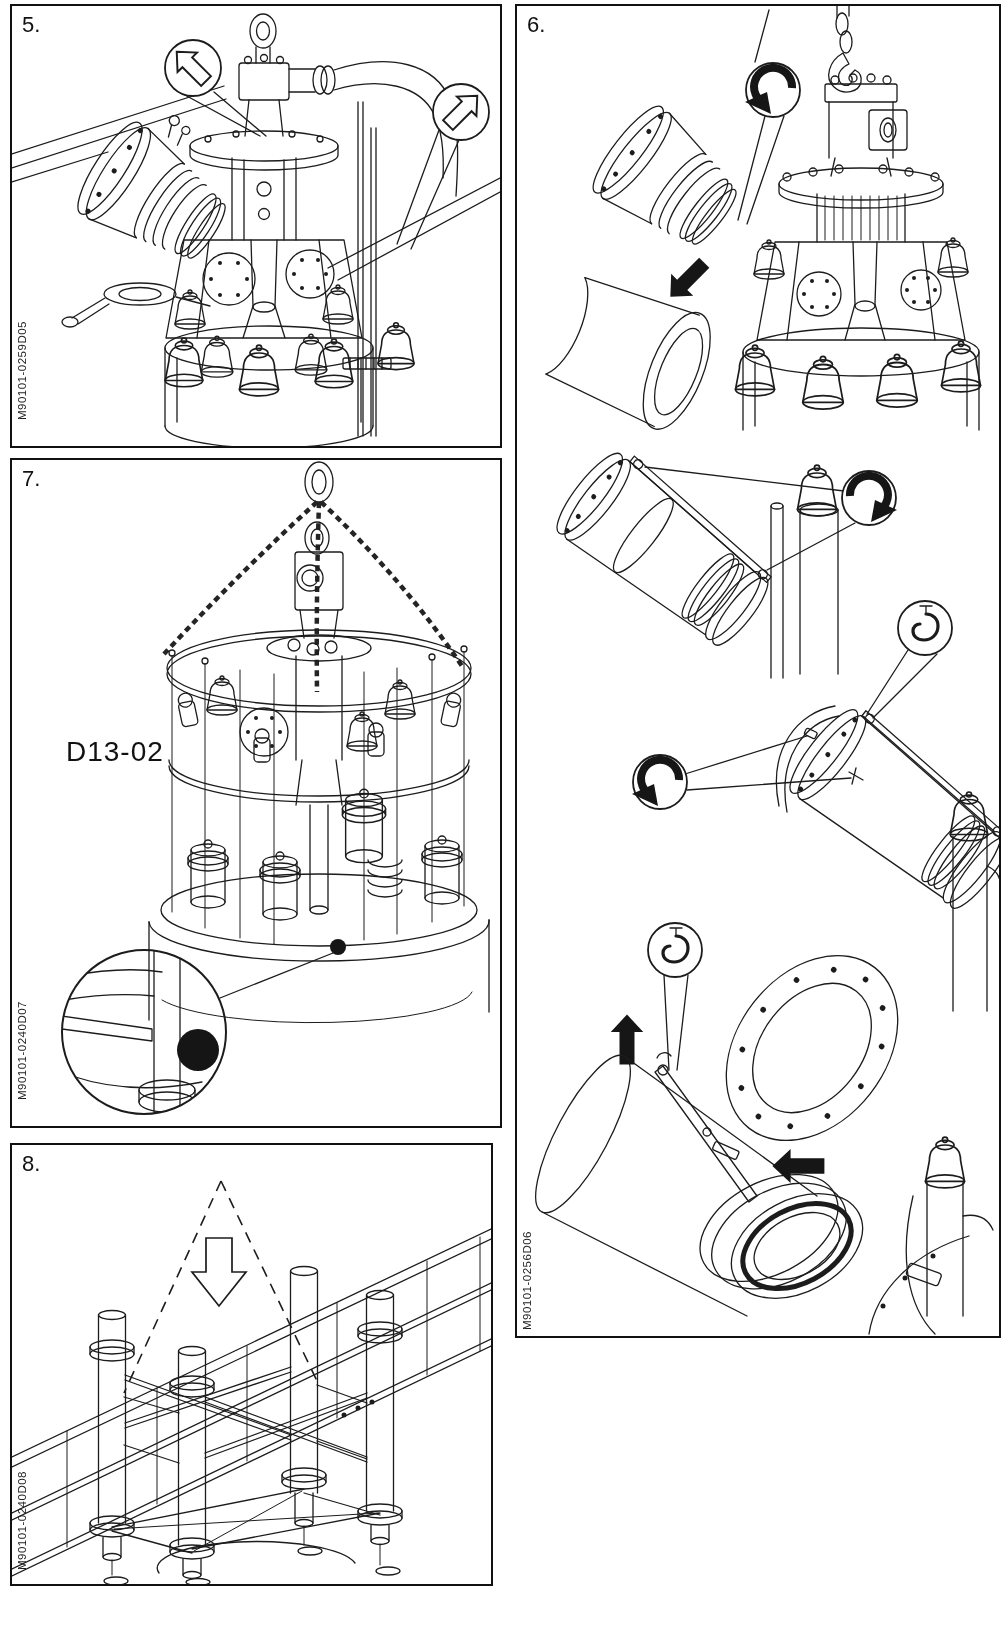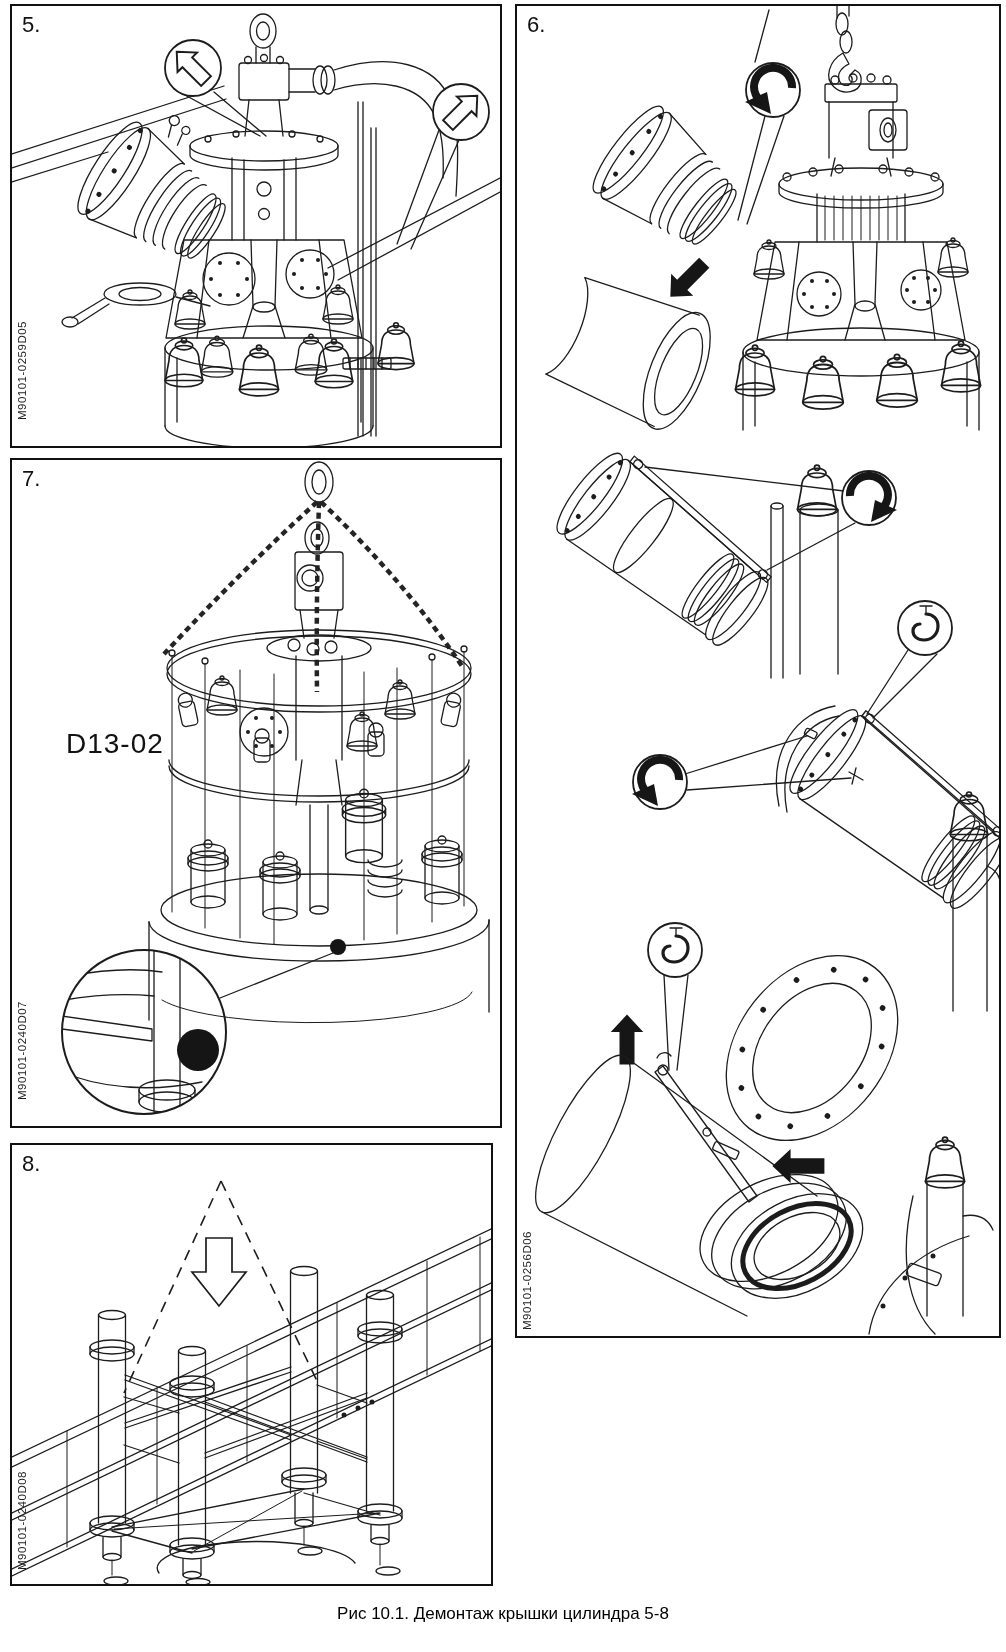--- a/index.html
+++ b/index.html
@@ -2,21 +2,21 @@
 <html><head>
 <meta charset="utf-8">
 <style>
   html,body{margin:0;padding:0;background:#fff;}
   .page{position:relative;width:1006px;height:1652px;background:#ffffff;
         font-family:"Liberation Sans", sans-serif;color:#111;overflow:hidden;}
   .panel{position:absolute;border:2px solid #111;background:#fff;box-sizing:border-box;}
   .panel-num{position:absolute;left:10px;top:6px;font-size:22px;color:#111;}
   .ref-code{position:absolute;left:4px;writing-mode:vertical-rl;transform:rotate(180deg);
             font-size:11.5px;letter-spacing:.5px;color:#1d1d1d;white-space:nowrap;}
-  .tool-label{position:absolute;left:54px;top:268px;font-size:28px;letter-spacing:1px;color:#111;}
+  .tool-label{position:absolute;left:54px;top:276px;font-size:28px;letter-spacing:1px;color:#111;}
   .caption{position:absolute;top:1604px;left:0;width:100%;text-align:center;
            font-size:17px;color:#000;}
   svg{position:absolute;left:0;top:0;width:100%;height:100%;}
   .ln{fill:none;stroke:#1c1c1c;stroke-width:1.3;stroke-linecap:round;stroke-linejoin:round;}
   .thin{stroke-width:1;}
   .thk{stroke-width:2;}
   .blk{fill:#161616;stroke:none;}
   .dot{fill:#1c1c1c;stroke:none;}
   .oarr{fill:#ffffff;stroke:#1c1c1c;stroke-width:1.7;}
   .iconc{fill:#ffffff;stroke:#1c1c1c;stroke-width:1.8;}
@@ -541,14 +541,13 @@
         <path class="ln" d="M100 386 L180 408 M292 348 L368 370"></path>
         <path class="ln thin" d="M102 384 L366 368 M182 406 L290 346"></path>
       </g>
 
       <path class="ln" d="M147 428 a98 26 0 0 1 196 -10"></path>
     </svg>
     <div class="panel-num">8.</div>
     <div class="ref-code" style="bottom:14px">M90101-0240D08</div>
   </section>
 
-  <div class="caption">Рис 10.1. Демонтаж крышки цилиндра 5-8</div>
 </div>
 
 </body></html>

